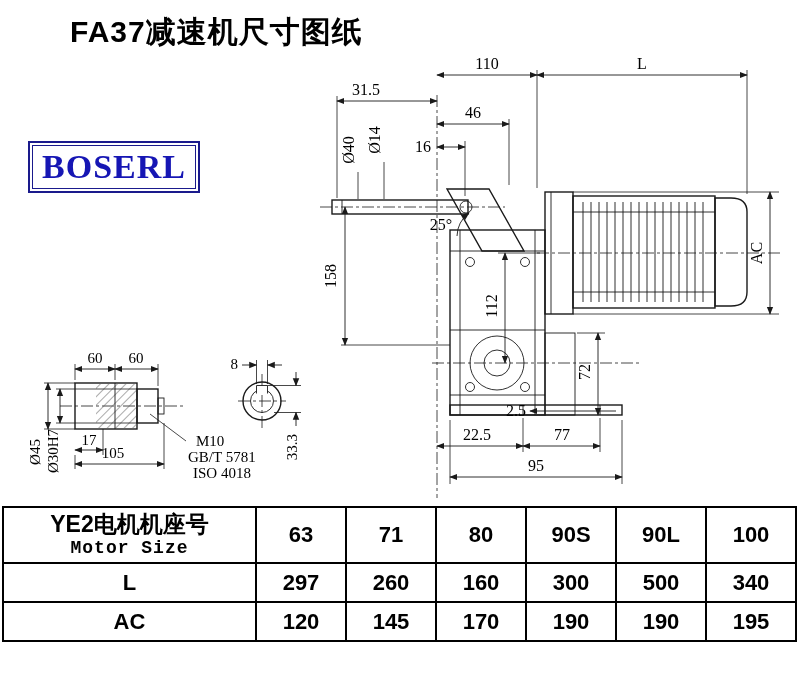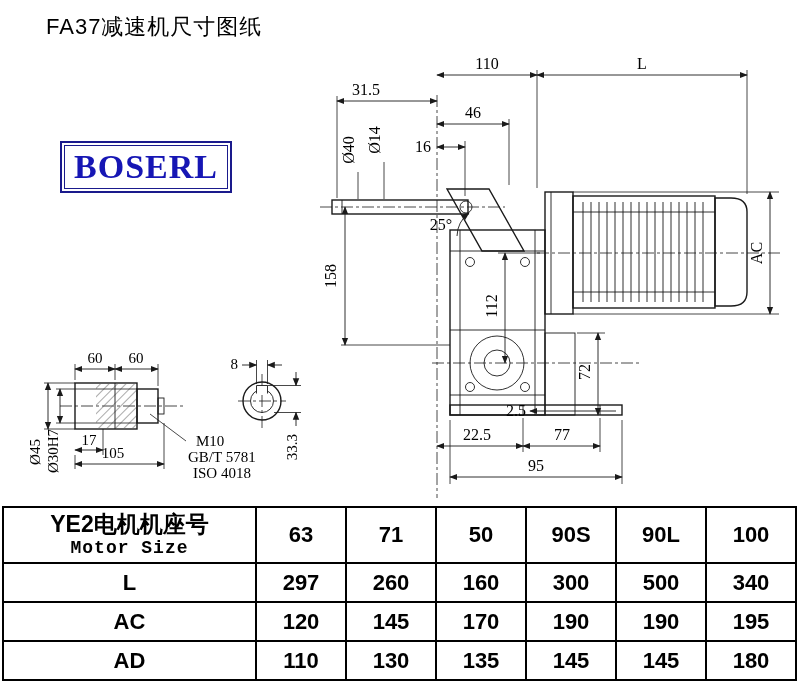--- a/index.html
+++ b/index.html
@@ -1,19 +1,19 @@
 <!DOCTYPE html>
 <html><head>
 <meta charset="utf-8">
 <style>
   html,body{margin:0;padding:0;}
   body{width:800px;height:682px;background:#fff;font-family:"Liberation Sans",sans-serif;}
   .page{position:relative;width:800px;height:682px;background:#fff;overflow:hidden;}
-  .title{position:absolute;left:46px;top:12px;font-size:22px;font-weight:400;letter-spacing:1px;color:#000;}
-  .logo-box{position:absolute;left:28px;top:141px;width:172px;height:52px;border:2px solid #1a1a8c;padding:2px;box-sizing:border-box;background:#fff;margin-left:32px;}
+  .title{position:absolute;left:70px;top:12px;font-size:30px;font-weight:700;letter-spacing:1px;color:#000;}
+  .logo-box{position:absolute;left:28px;top:141px;width:172px;height:52px;border:2px solid #1a1a8c;padding:2px;box-sizing:border-box;background:#fff;}
   .logo-inner{width:100%;height:100%;border:1px solid #1a1a8c;display:flex;align-items:center;justify-content:center;box-sizing:border-box;}
   .logo-text{font-family:"Liberation Serif",serif;font-size:34px;font-weight:700;color:#1616b4;letter-spacing:1px;}
   svg.drawing{position:absolute;left:0;top:0;}
   .ol{fill:none;stroke:#1a1a1a;stroke-width:1.4;}
   .thin{fill:none;stroke:#1a1a1a;stroke-width:0.9;}
   .xt{fill:none;stroke:#1a1a1a;stroke-width:0.8;}
   .dim{fill:none;stroke:#1a1a1a;stroke-width:0.9;}
   .cl path{fill:none;stroke:#1a1a1a;stroke-width:0.8;stroke-dasharray:12 3 3 3;}
   text.dt{font-family:"Liberation Serif",serif;font-size:16px;fill:#000;stroke:none;}
   text.dts{font-family:"Liberation Serif",serif;font-size:15px;fill:#000;stroke:none;}
@@ -238,21 +238,21 @@
         <col>
     </colgroup>
     <tbody>
         <tr class="hdr">
       <td>
         <div class="cn">YE2电机机座号</div>
         <div class="en">Motor Size</div>
       </td>
       <td>63</td>
       <td>71</td>
-      <td>50</td>
+      <td>80</td>
       <td>90S</td>
       <td>90L</td>
       <td>100</td>
     </tr>
     <tr>
       <td>L</td>
       <td>297</td>
       <td>260</td>
       <td>160</td>
       <td>300</td>
@@ -261,25 +261,16 @@
     </tr>
     <tr>
       <td>AC</td>
       <td>120</td>
       <td>145</td>
       <td>170</td>
       <td>190</td>
       <td>190</td>
       <td>195</td>
     </tr>
-    <tr>
-      <td>AD</td>
-      <td>110</td>
-      <td>130</td>
-      <td>135</td>
-      <td>145</td>
-      <td>145</td>
-      <td>180</td>
-    </tr>
   </tbody>
     </table>
 
 </div>
 
 </body></html>

